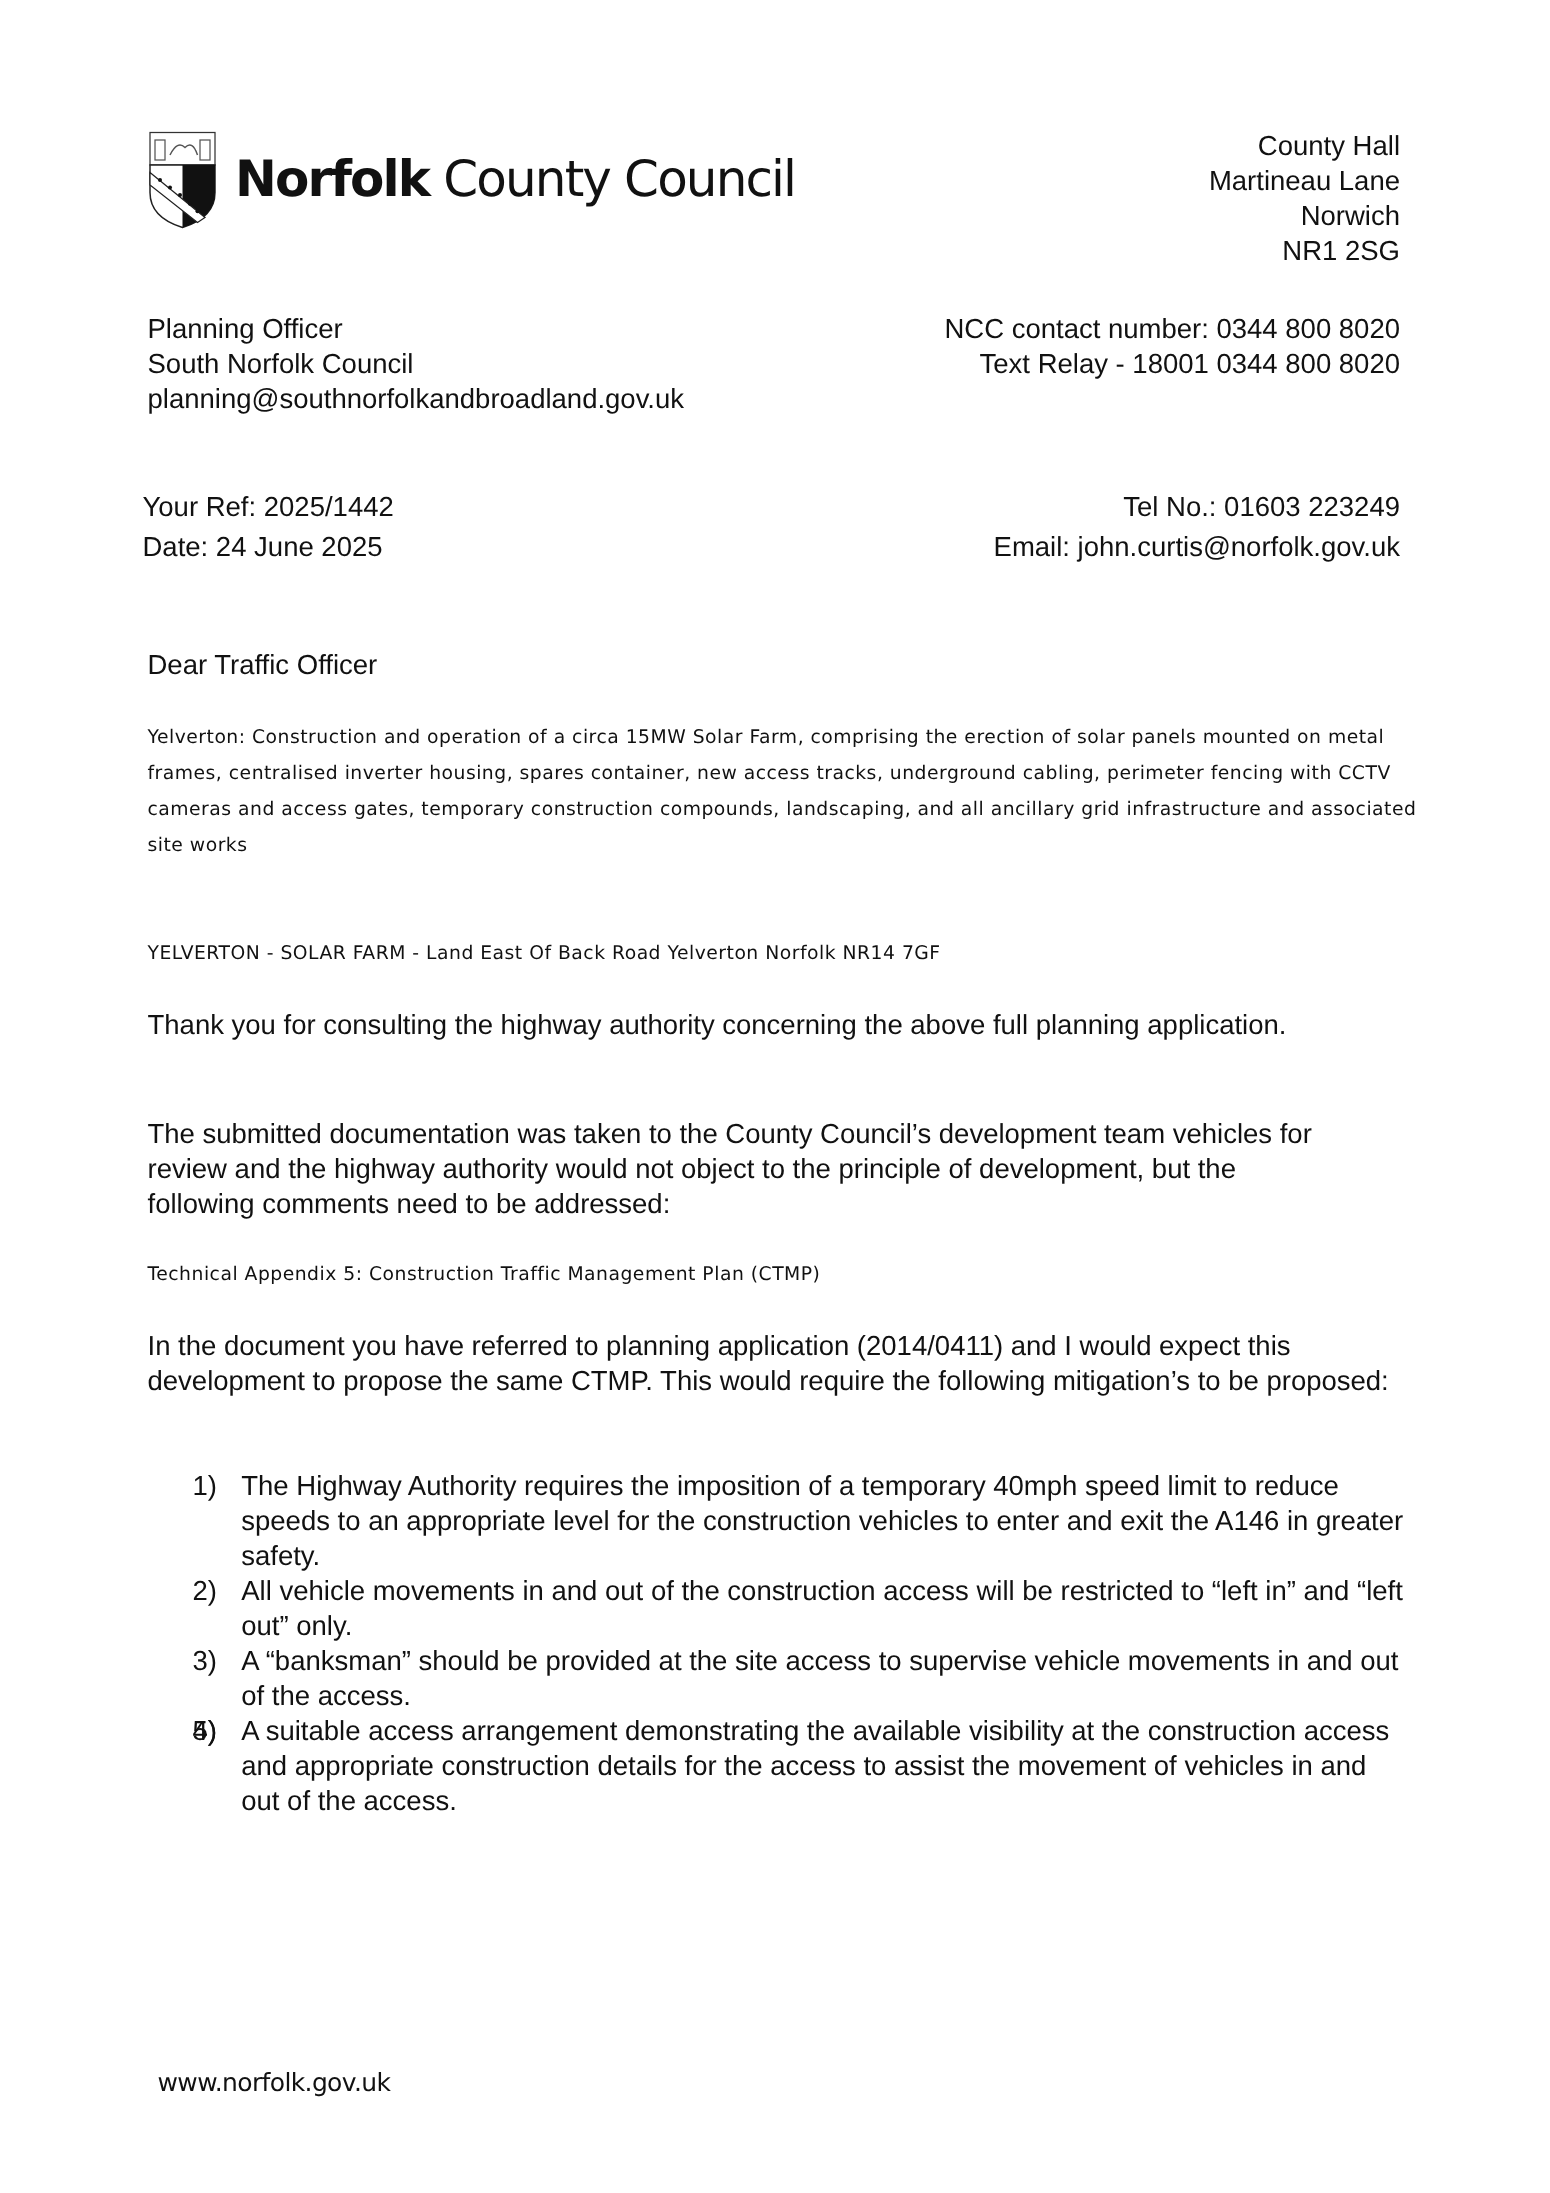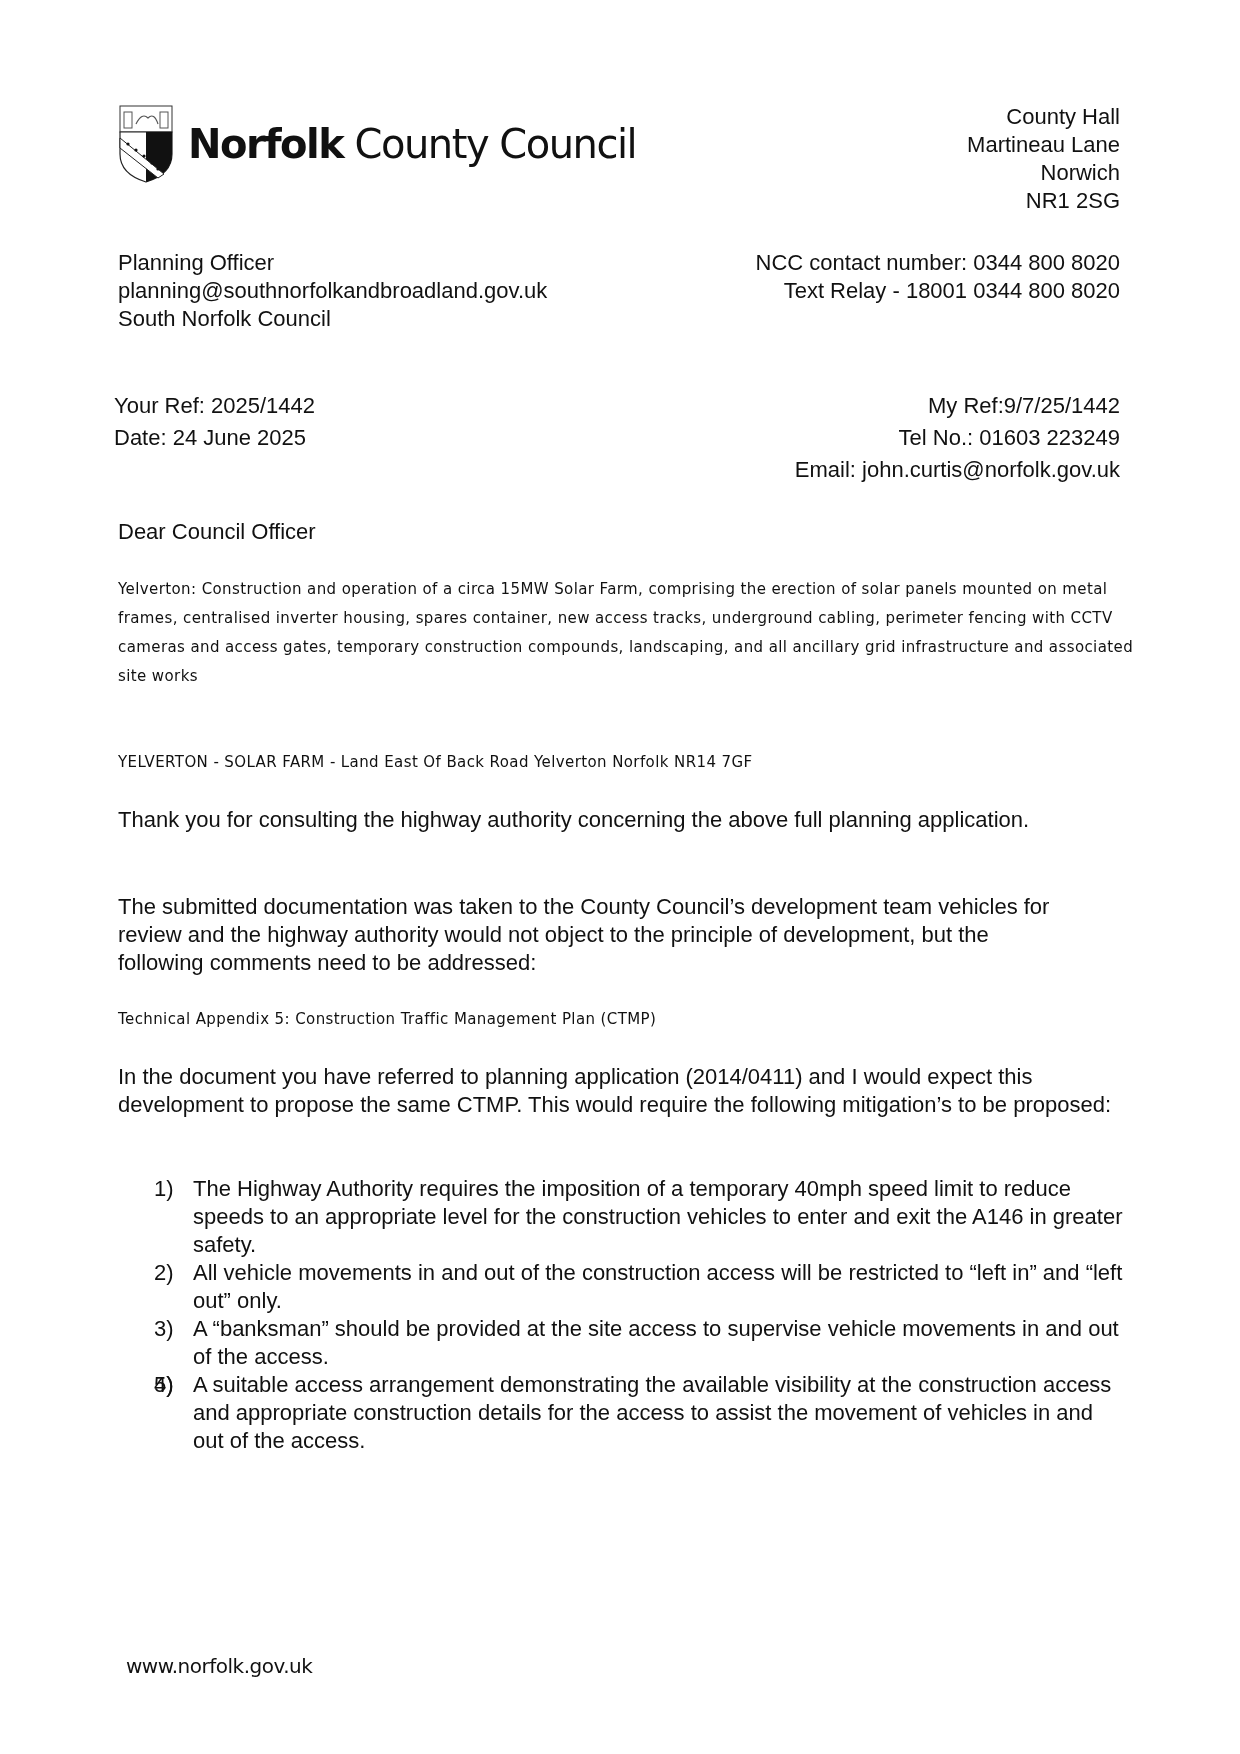--- a/index.html
+++ b/index.html
@@ -50,40 +50,39 @@
 
 <div class="abs addr t right">
   <div>County Hall</div>
   <div>Martineau Lane</div>
   <div>Norwich</div>
   <div>NR1 2SG</div>
 </div>
 
 <div class="abs recipient t">
   <div>Planning Officer</div>
+  <div>South Norfolk Council</div>
   <div>planning@southnorfolkandbroadland.gov.uk</div>
-  <div>South Norfolk Council</div>
 </div>
 
 <div class="abs contact t right">
   <div>NCC contact number: 0344 800 8020</div>
   <div>Text Relay - 18001 0344 800 8020</div>
 </div>
 
 <div class="abs refs-left t">
   <div>Your Ref: 2025/1442</div>
   <div>Date: 24 June 2025</div>
 </div>
 <div class="abs refs-right t right">
-  <div>My Ref:9/7/25/1442</div>
   <div>Tel No.: 01603 223249</div>
   <div>Email: john.curtis@norfolk.gov.uk</div>
 </div>
 
-<div class="abs body-block para" style="top:518px;">Dear Council Officer</div>
+<div class="abs body-block para" style="top:518px;">Dear Traffic Officer</div>
 
 <div class="abs body-block para wide" style="top:575px; width:1020px;">Yelverton: Construction and operation of a circa 15MW Solar Farm, comprising the erection of solar panels mounted on metal frames, centralised inverter housing, spares container, new access tracks, underground cabling, perimeter fencing with CCTV cameras and access gates, temporary construction compounds, landscaping, and all ancillary grid infrastructure and associated site works</div>
 
 <div class="abs body-block para wide" style="top:748px; width:1040px;">YELVERTON - SOLAR FARM - Land East Of Back Road Yelverton Norfolk NR14 7GF</div>
 
 <div class="abs body-block para" style="top:806px;">Thank you for consulting the highway authority concerning the above full planning application.</div>
 
 <div class="abs body-block para" style="top:893px; width:960px;">The submitted documentation was taken to the County Council’s development team vehicles for review and the highway authority would not object to the principle of development, but the following comments need to be addressed:</div>
 
 <div class="abs body-block para wide" style="top:1005px;">Technical Appendix 5: Construction Traffic Management Plan (CTMP)</div>

